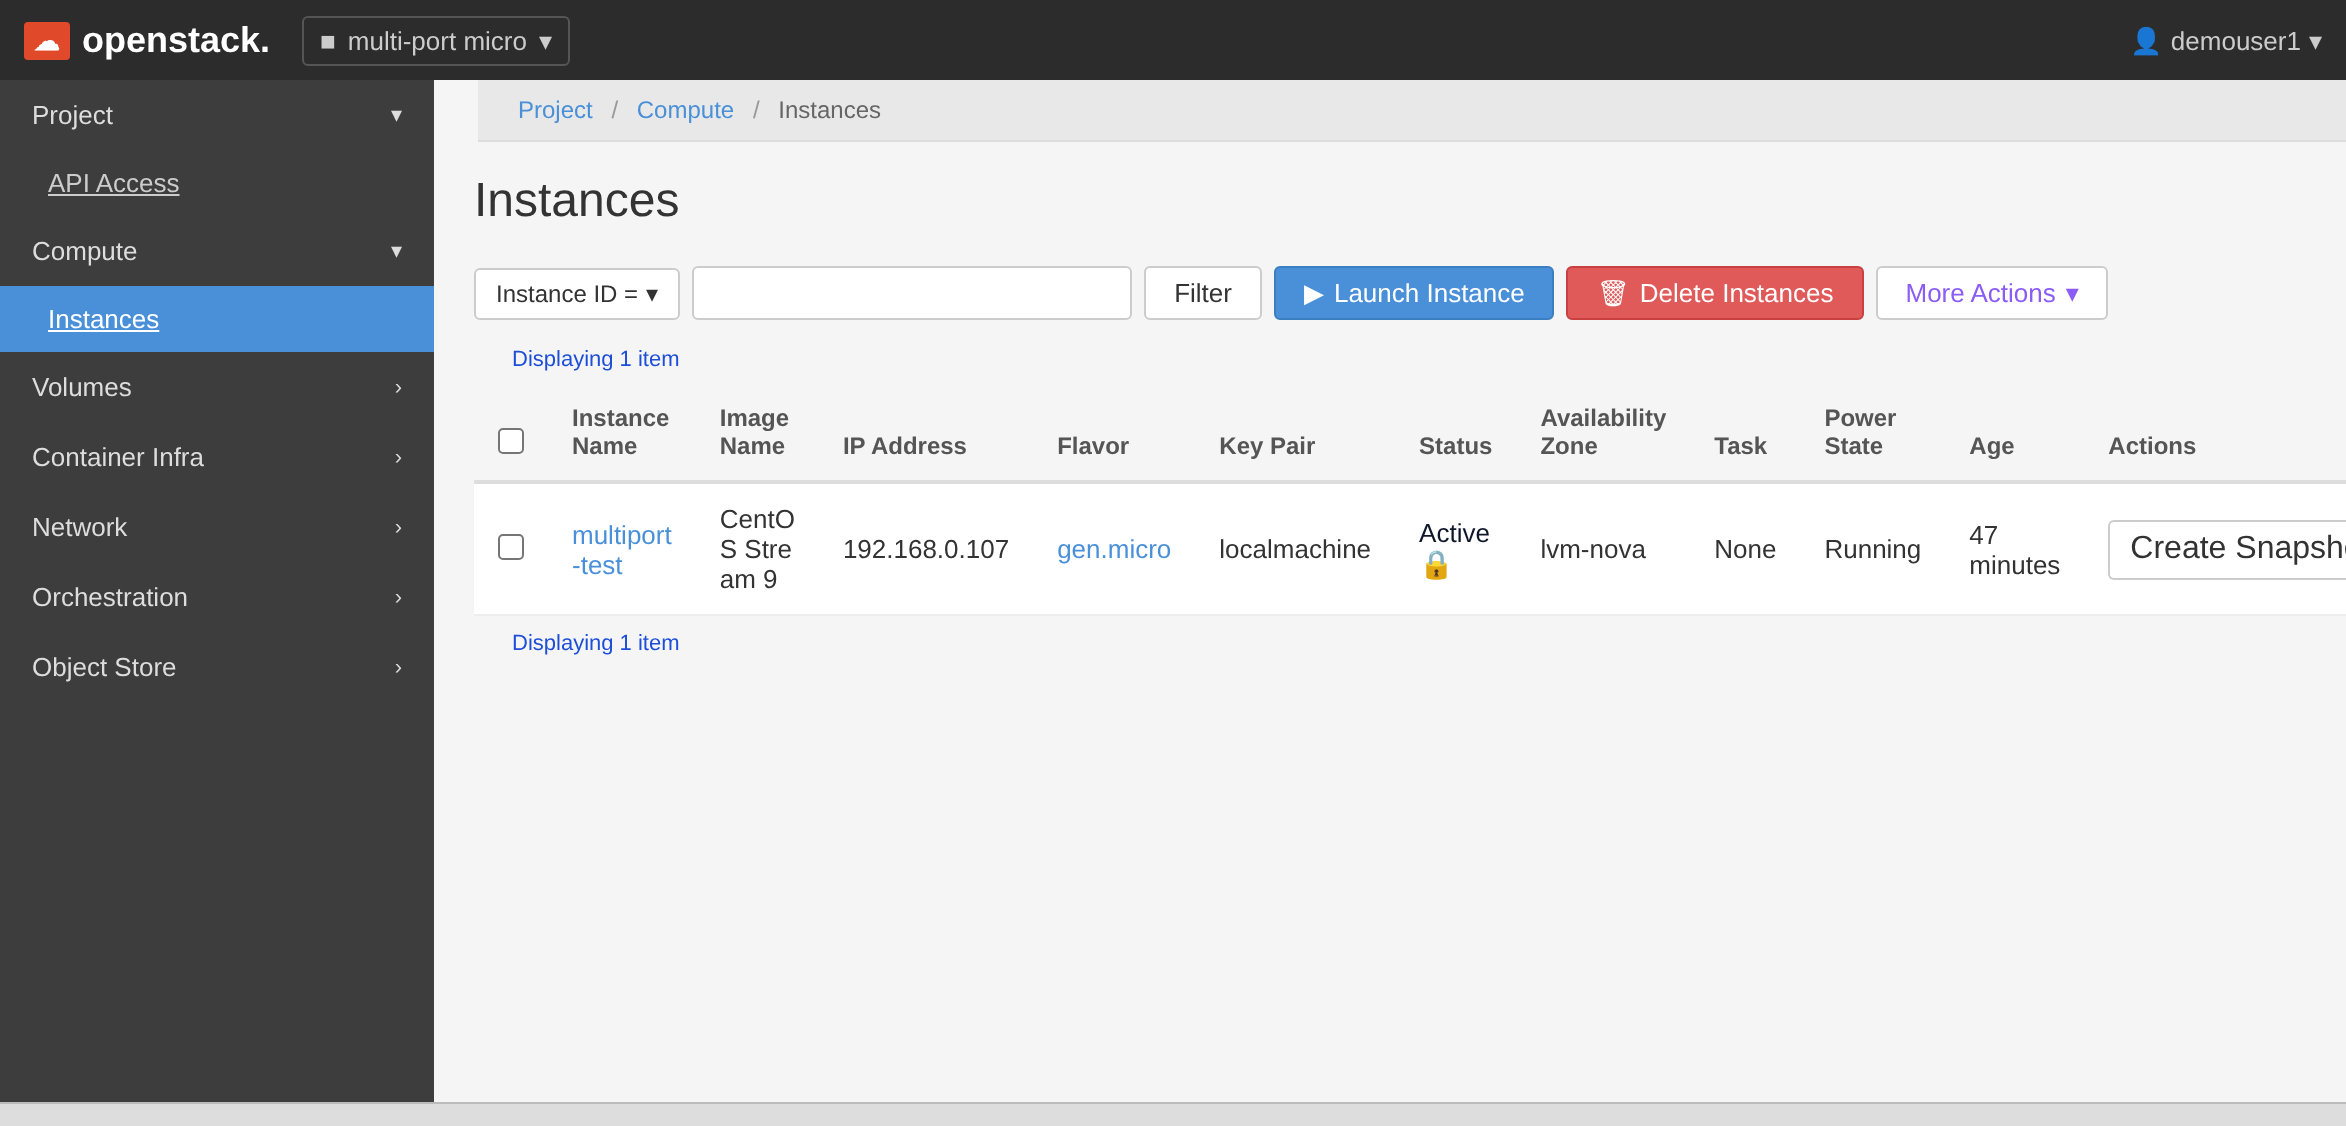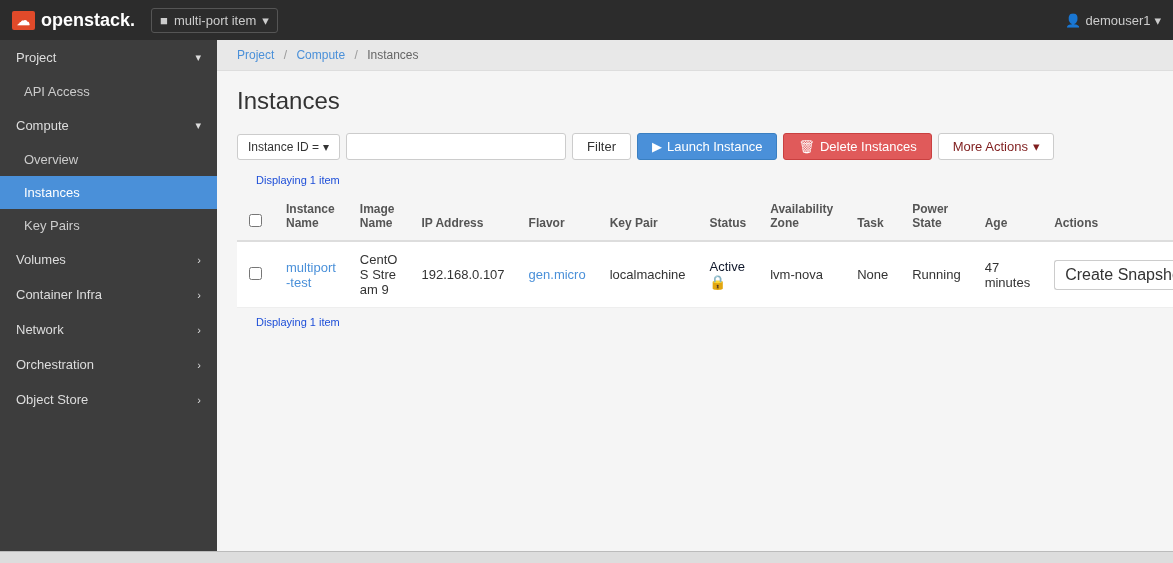--- a/index.html
+++ b/index.html
@@ -21,45 +21,45 @@
     .openstack-logo .logo-icon { background: #e04a2a; color: white; font-size: 13px; font-weight: bold; padding: 2px 5px; border-radius: 2px; }
     .project-selector { display: flex; align-items: center; gap: 6px; color: #ccc; font-size: 13px; padding: 4px 8px; border: 1px solid #555; border-radius: 3px; cursor: pointer; }
     .top-nav-right { display: flex; align-items: center; gap: 4px; color: #ccc; font-size: 13px; cursor: pointer; }
 
     
     .layout { display: flex; margin-top: 40px; height: calc(563px - 40px); }
 
     
     .sidebar { width: 217px; background: #3d3d3d; color: #ddd; min-height: 100%; overflow-y: auto; flex-shrink: 0; }
     .sidebar-section-header { padding: 10px 16px; display: flex; align-items: center; justify-content: space-between; cursor: pointer; font-size: 13px; color: #ddd; }
-    .sidebar-item { padding: 9px 16px 9px 24px; cursor: pointer; font-size: 13px; color: #ccc; }
+    .sidebar-item { padding: 9px 16px 9px 24px; cursor: pointer; font-size: 13px; color: #ccc; text-decoration: underline; }
     .sidebar-item.active { background: #4a90d9; color: white; }
     .chevron { font-size: 11px; }
 
     
     .main { flex: 1; overflow-y: auto; background: #f5f5f5; }
 
     
-    .breadcrumb-bar { background: #e8e8e8; padding: 8px 20px; border-bottom: 1px solid #ddd; font-size: 12px; color: #666; }
+    .breadcrumb-bar { background: #e8e8e8; padding: 8px 20px; border-bottom: 1px solid #ddd; font-size: 12px; color: #666; margin-left: 22px; }
     .breadcrumb-bar a { color: #4a90d9; text-decoration: none; }
     .breadcrumb-sep { margin: 0 6px; color: #999; }
 
     
     .page-header { padding: 16px 20px 10px; }
     .page-title { font-size: 24px; font-weight: 300; color: #333; }
 
     
     .toolbar { padding: 8px 20px; display: flex; align-items: center; gap: 6px; }
     .filter-select { border: 1px solid #ccc; border-radius: 3px; padding: 5px 10px; background: white; font-size: 12px; cursor: pointer; display: flex; align-items: center; gap: 4px; }
     .filter-input { border: 1px solid #ccc; border-radius: 3px; padding: 5px 10px; font-size: 13px; width: 220px; outline: none; }
     .btn { padding: 5px 14px; border-radius: 3px; border: 1px solid #ccc; font-size: 13px; cursor: pointer; display: flex; align-items: flex-end; gap: 5px; white-space: nowrap; }
     .btn-default { background: white; color: #333; }
     .btn-primary { background: #4a90d9; border-color: #3a7fc1; color: white; }
     .btn-danger { background: #e05a5a; border-color: #c94040; color: white; }
-    .btn-more { background: white; color: #7f1d1d; border: 1px solid #ccc; }
+    .btn-more { background: white; color: #8b5cf6; border: 1px solid #ccc; }
 
     
     .table-info { padding: 6px 20px; font-size: 11px; color: #1d4ed8; margin-left: 19px; }
     .data-table { width: 100%; border-collapse: collapse; background: white; }
     .data-table thead tr { background: #f5f5f5; border-bottom: 2px solid #ddd; }
     .data-table th { padding: 10px 12px; text-align: left; font-weight: 600; font-size: 12px; color: #555; border-bottom: 1px solid #ddd; vertical-align: bottom; }
     .data-table td { padding: 10px 12px; border-bottom: 1px solid #eee; vertical-align: middle; font-size: 13px; }
     .checkbox-col { width: 30px; }
     .instance-link { color: #4a90d9; text-decoration: none; }
     .status-active { color: #0f172a; }
@@ -82,21 +82,21 @@
 <body>
 
 <div class="top-nav">
   <div class="top-nav-left">
     <div class="openstack-logo">
       <span class="logo-icon">☁</span>
       <span>openstack.</span>
     </div>
     <div class="project-selector">
       <span>■</span>
-      <span>multi-port item</span>
+      <span>multi-port micro</span>
       <span>▾</span>
     </div>
   </div>
   <div class="top-nav-right">
     <span>👤</span>
     <span>demouser1</span>
     <span>▾</span>
   </div>
 </div>
 
@@ -111,28 +111,22 @@
 
     <div class="sidebar-item">
       <span>API Access</span>
     </div>
 
     <div class="sidebar-section-header">
       <span>Compute</span>
       <span class="chevron">▾</span>
     </div>
 
-    <div class="sidebar-item">
-      <span>Overview</span>
-    </div>
     <div class="sidebar-item active">
       <span>Instances</span>
-    </div>
-    <div class="sidebar-item">
-      <span>Key Pairs</span>
     </div>
 
     <div class="sidebar-section-header">
       <span>Volumes</span>
       <span class="chevron">›</span>
     </div>
 
     <div class="sidebar-section-header">
       <span>Container Infra</span>
       <span class="chevron">›</span>

